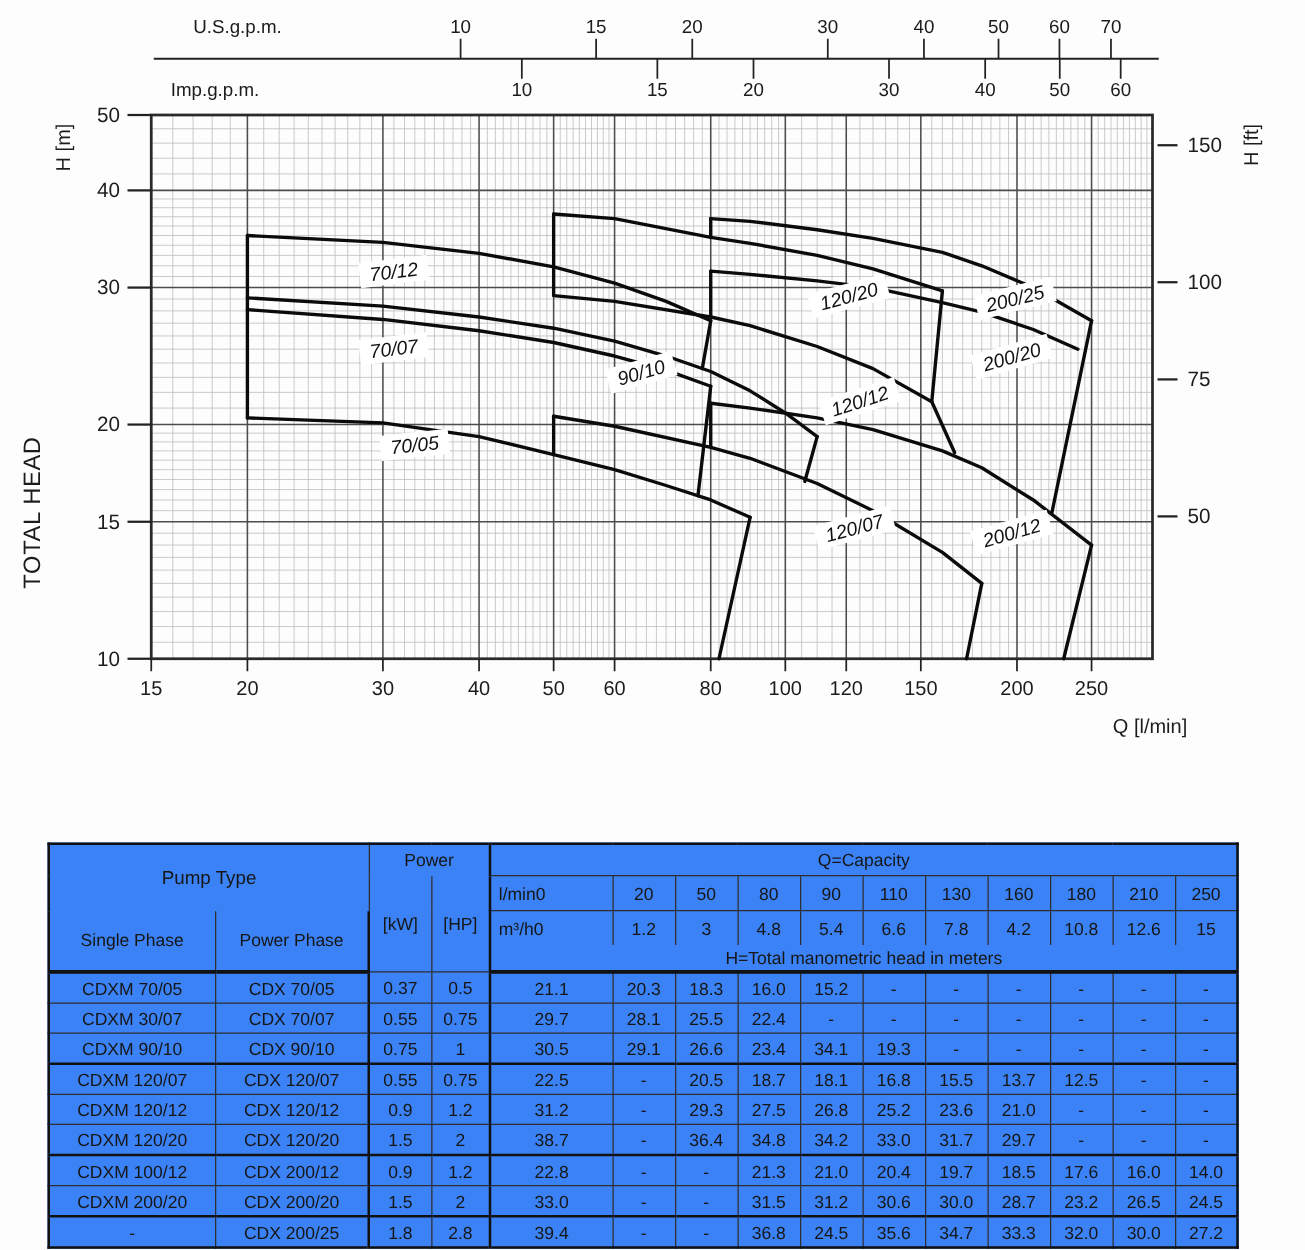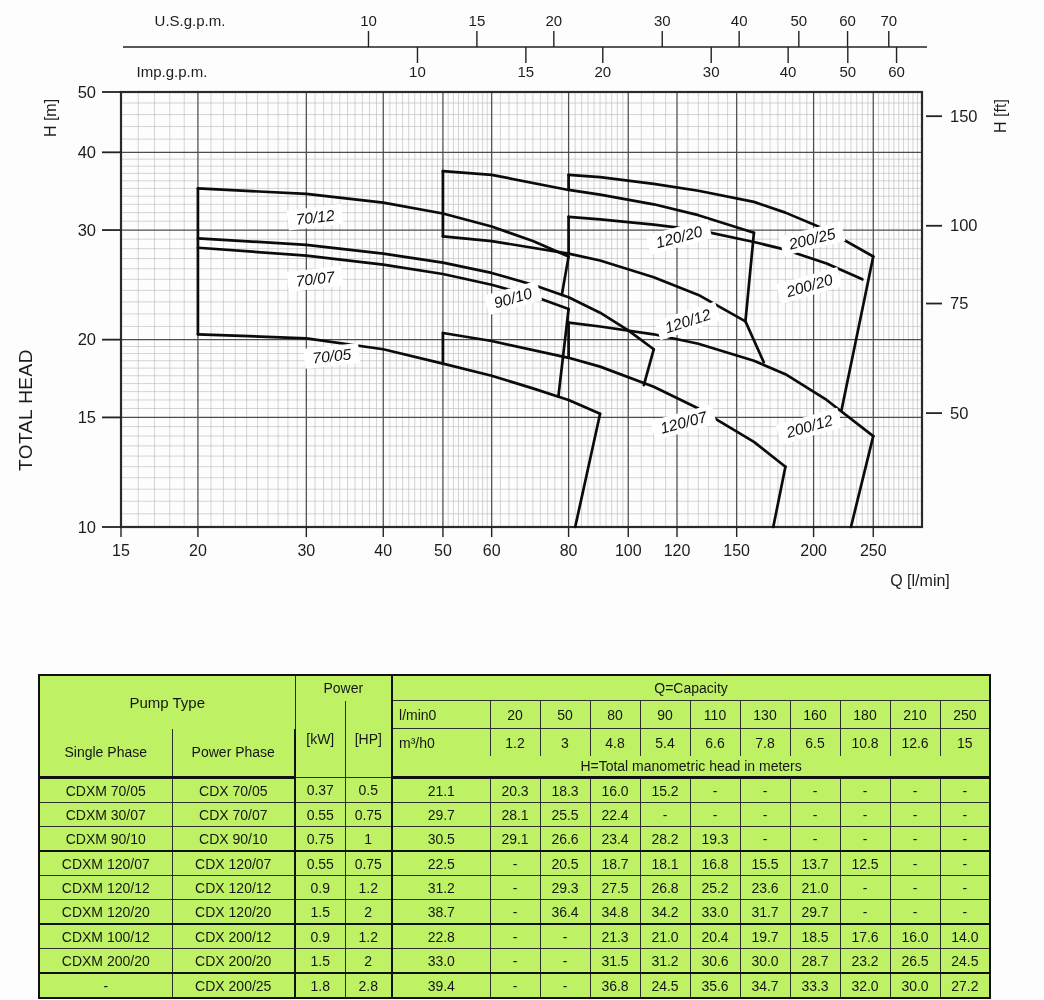--- a/index.html
+++ b/index.html
@@ -2,21 +2,21 @@
 <html><head>
 <meta charset="utf-8">
 <style>
   html,body{margin:0;padding:0;background:#fbfbfb;}
   .page{position:relative;width:1044px;height:1000px;background:#fdfdfd;
         font-family:"Liberation Sans",sans-serif;color:#1a1a1a;overflow:hidden;}
   #chart-svg{position:absolute;left:0;top:0;}
   .chart-title{position:absolute;left:0;top:634px;width:1010px;text-align:center;
         font-size:21px;font-weight:bold;letter-spacing:.5px;color:#111;}
   table.sel{position:absolute;left:38px;top:674px;border-collapse:collapse;table-layout:fixed;
-        width:951px;border:2px solid #111;background:#bef264;font-size:14px;color:#161616;}
+        width:951px;border:2px solid #111;background:#3b82f6;font-size:14px;color:#161616;}
   table.sel td,table.sel th{border:1px solid #2e2e2e;text-align:center;padding:0;
         font-weight:400;white-space:nowrap;overflow:hidden;}
   tr.h1>*{height:24px;} tr.h2>*{height:27px;} tr.h3>*{height:27px;}
   tbody.data tr>*{height:23px;}
   .pump-type{font-size:15px;}
   .thick-r{border-right:2px solid #111 !important;}
   .no-b{border-bottom:none !important;} .no-t{border-top:none !important;}
   .hdr-b{border-bottom:3px solid #111 !important;}
   tr.sep>td{border-bottom:2px solid #111 !important;}
   td.cap-first{text-align:right;padding-right:8px;margin-top:32px;}
@@ -392,21 +392,21 @@
           <span>m³/h</span>
           <span>0</span>
         </div>
           </td>
       <td class="no-b">1.2</td>
           <td class="no-b">3</td>
           <td class="no-b">4.8</td>
           <td class="no-b">5.4</td>
           <td class="no-b">6.6</td>
           <td class="no-b">7.8</td>
-          <td class="no-b">6.5</td>
+          <td class="no-b">4.2</td>
           <td class="no-b">10.8</td>
           <td class="no-b">12.6</td>
           <td class="no-b">15</td>
         </tr>
       <tr class="note-row">
         <td class="hdr-b" colspan="11">H=Total manometric head in meters</td>
       </tr>
     </tbody>
     <tbody class="data" id="table-body">
         <tr>
@@ -445,21 +445,21 @@
         </tr>
         <tr class="sep">
           <td>CDXM 90/10</td>
           <td class="thick-r">CDX 90/10</td>
           <td>0.75</td>
           <td class="thick-r">1</td>
           <td class="cap-first">30.5</td>
           <td>29.1</td>
           <td>26.6</td>
           <td>23.4</td>
-          <td>28.2</td>
+          <td>34.1</td>
           <td>19.3</td>
           <td>-</td>
           <td>-</td>
           <td>-</td>
           <td>-</td>
           <td>-</td>
         </tr>
         <tr>
           <td>CDXM 120/07</td>
           <td class="thick-r">CDX 120/07</td>

